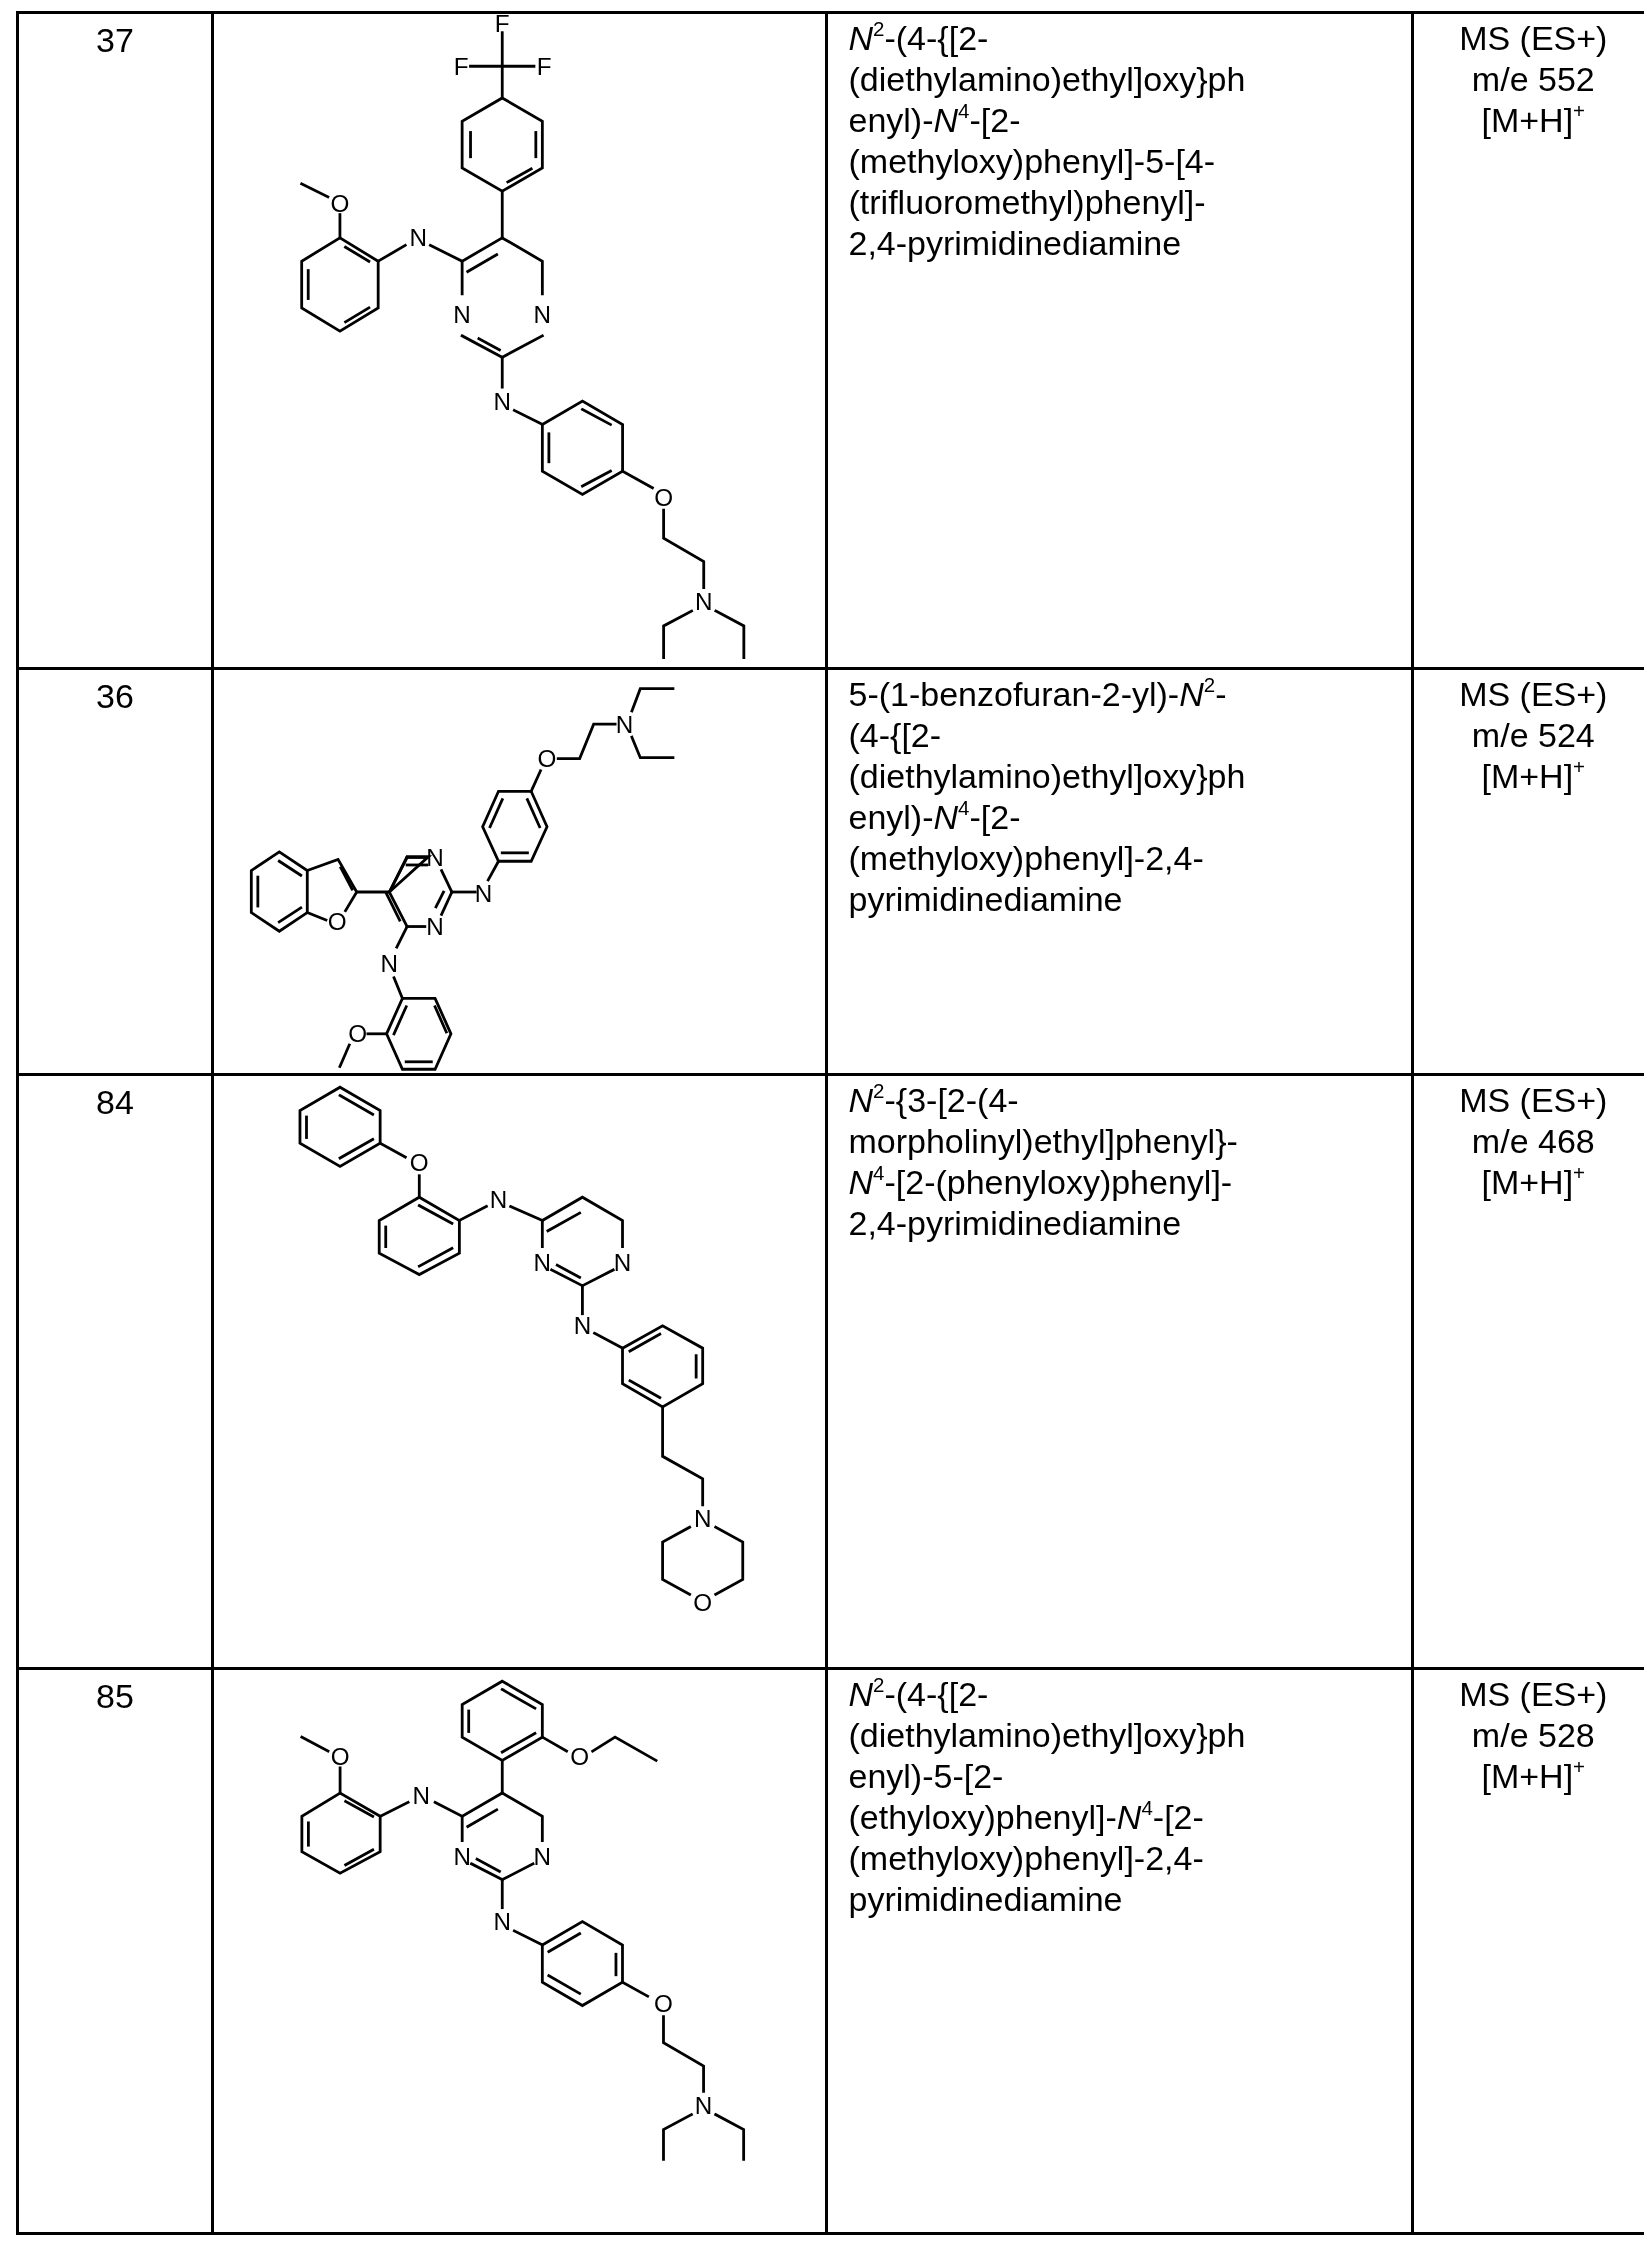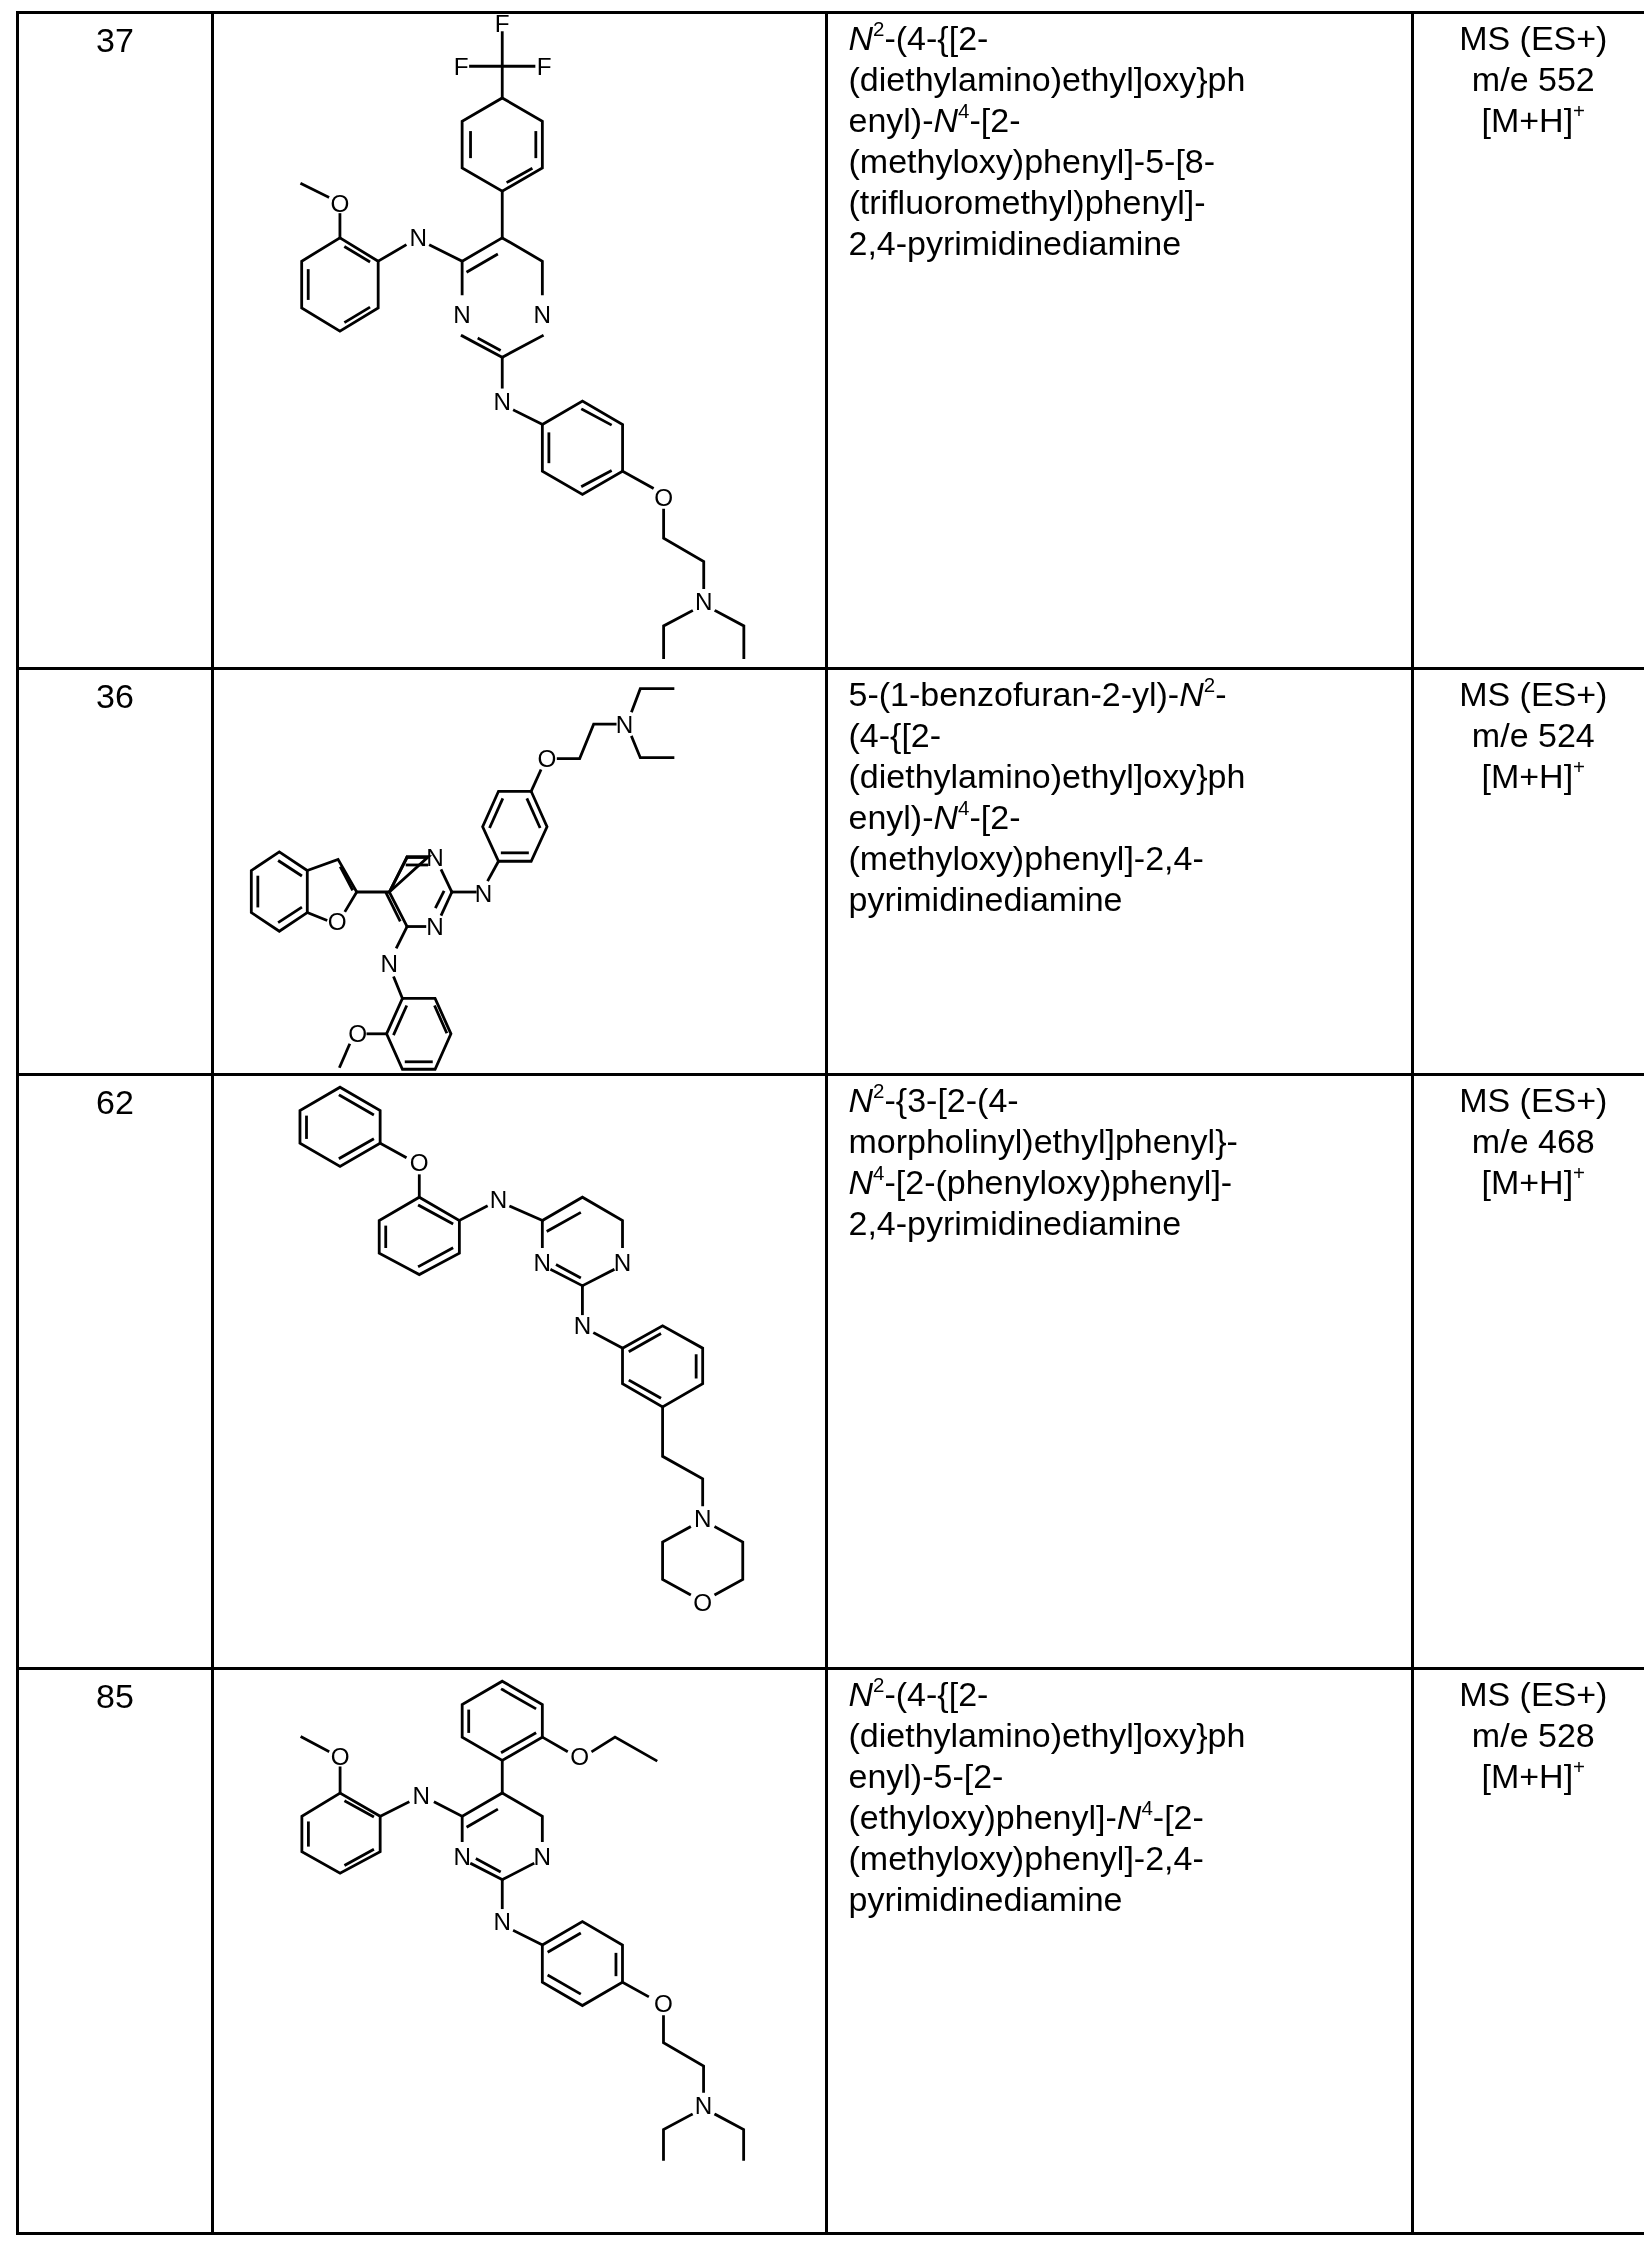--- a/index.html
+++ b/index.html
@@ -76,21 +76,21 @@
         <polyline points="482,532 482,562 525,587 525,615"></polyline>
         <text x="525" y="630">N</text>
         <polyline points="512,640 482,656 482,690"></polyline>
             <polyline points="538,640 568,656 568,690"></polyline>
       </svg>
     </td>
     <td class="c-name nm">
       <span class="line"><i>N</i><sup>2</sup><span>-(4-{[2-</span></span>
       <span class="line">(diethylamino)ethyl]oxy}ph</span>
       <span class="line"><span>enyl)-</span><i>N</i><sup>4</sup><span>-[2-</span></span>
-      <span class="line">(methyloxy)phenyl]-5-[8-</span>
+      <span class="line">(methyloxy)phenyl]-5-[4-</span>
       <span class="line">(trifluoromethyl)phenyl]-</span>
       <span class="line">2,4-pyrimidinediamine</span>
     </td>
     <td class="c-ms">
       <span class="line">MS (ES+)</span>
       <span class="line">m/e 552</span>
       <span class="line"><span>[M+H]</span><sup>+</sup></span>
     </td>
   </tr>
 
@@ -157,21 +157,21 @@
       <span class="line">pyrimidinediamine</span>
     </td>
     <td class="c-ms">
       <span class="line">MS (ES+)</span>
       <span class="line">m/e 524</span>
       <span class="line"><span>[M+H]</span><sup>+</sup></span>
     </td>
   </tr>
 
   <tr class="r84">
-    <td class="c-id">62</td>
+    <td class="c-id">84</td>
     <td class="c-struct">
       <svg width="611" height="591" viewBox="0 0 655 634">
 
         <polygon points="135,12 178,37 178,72 135,97 92,72 92,37"></polygon>
         <line x1="99" y1="44" x2="99" y2="66"></line>
             <line x1="135" y1="21" x2="170" y2="41"></line>
             <line x1="135" y1="88" x2="170" y2="68"></line>
         <line x1="178" y1="72" x2="205" y2="87"></line>
             <text x="220" y="93">O</text>
         <line x1="220" y1="107" x2="220" y2="130"></line>

